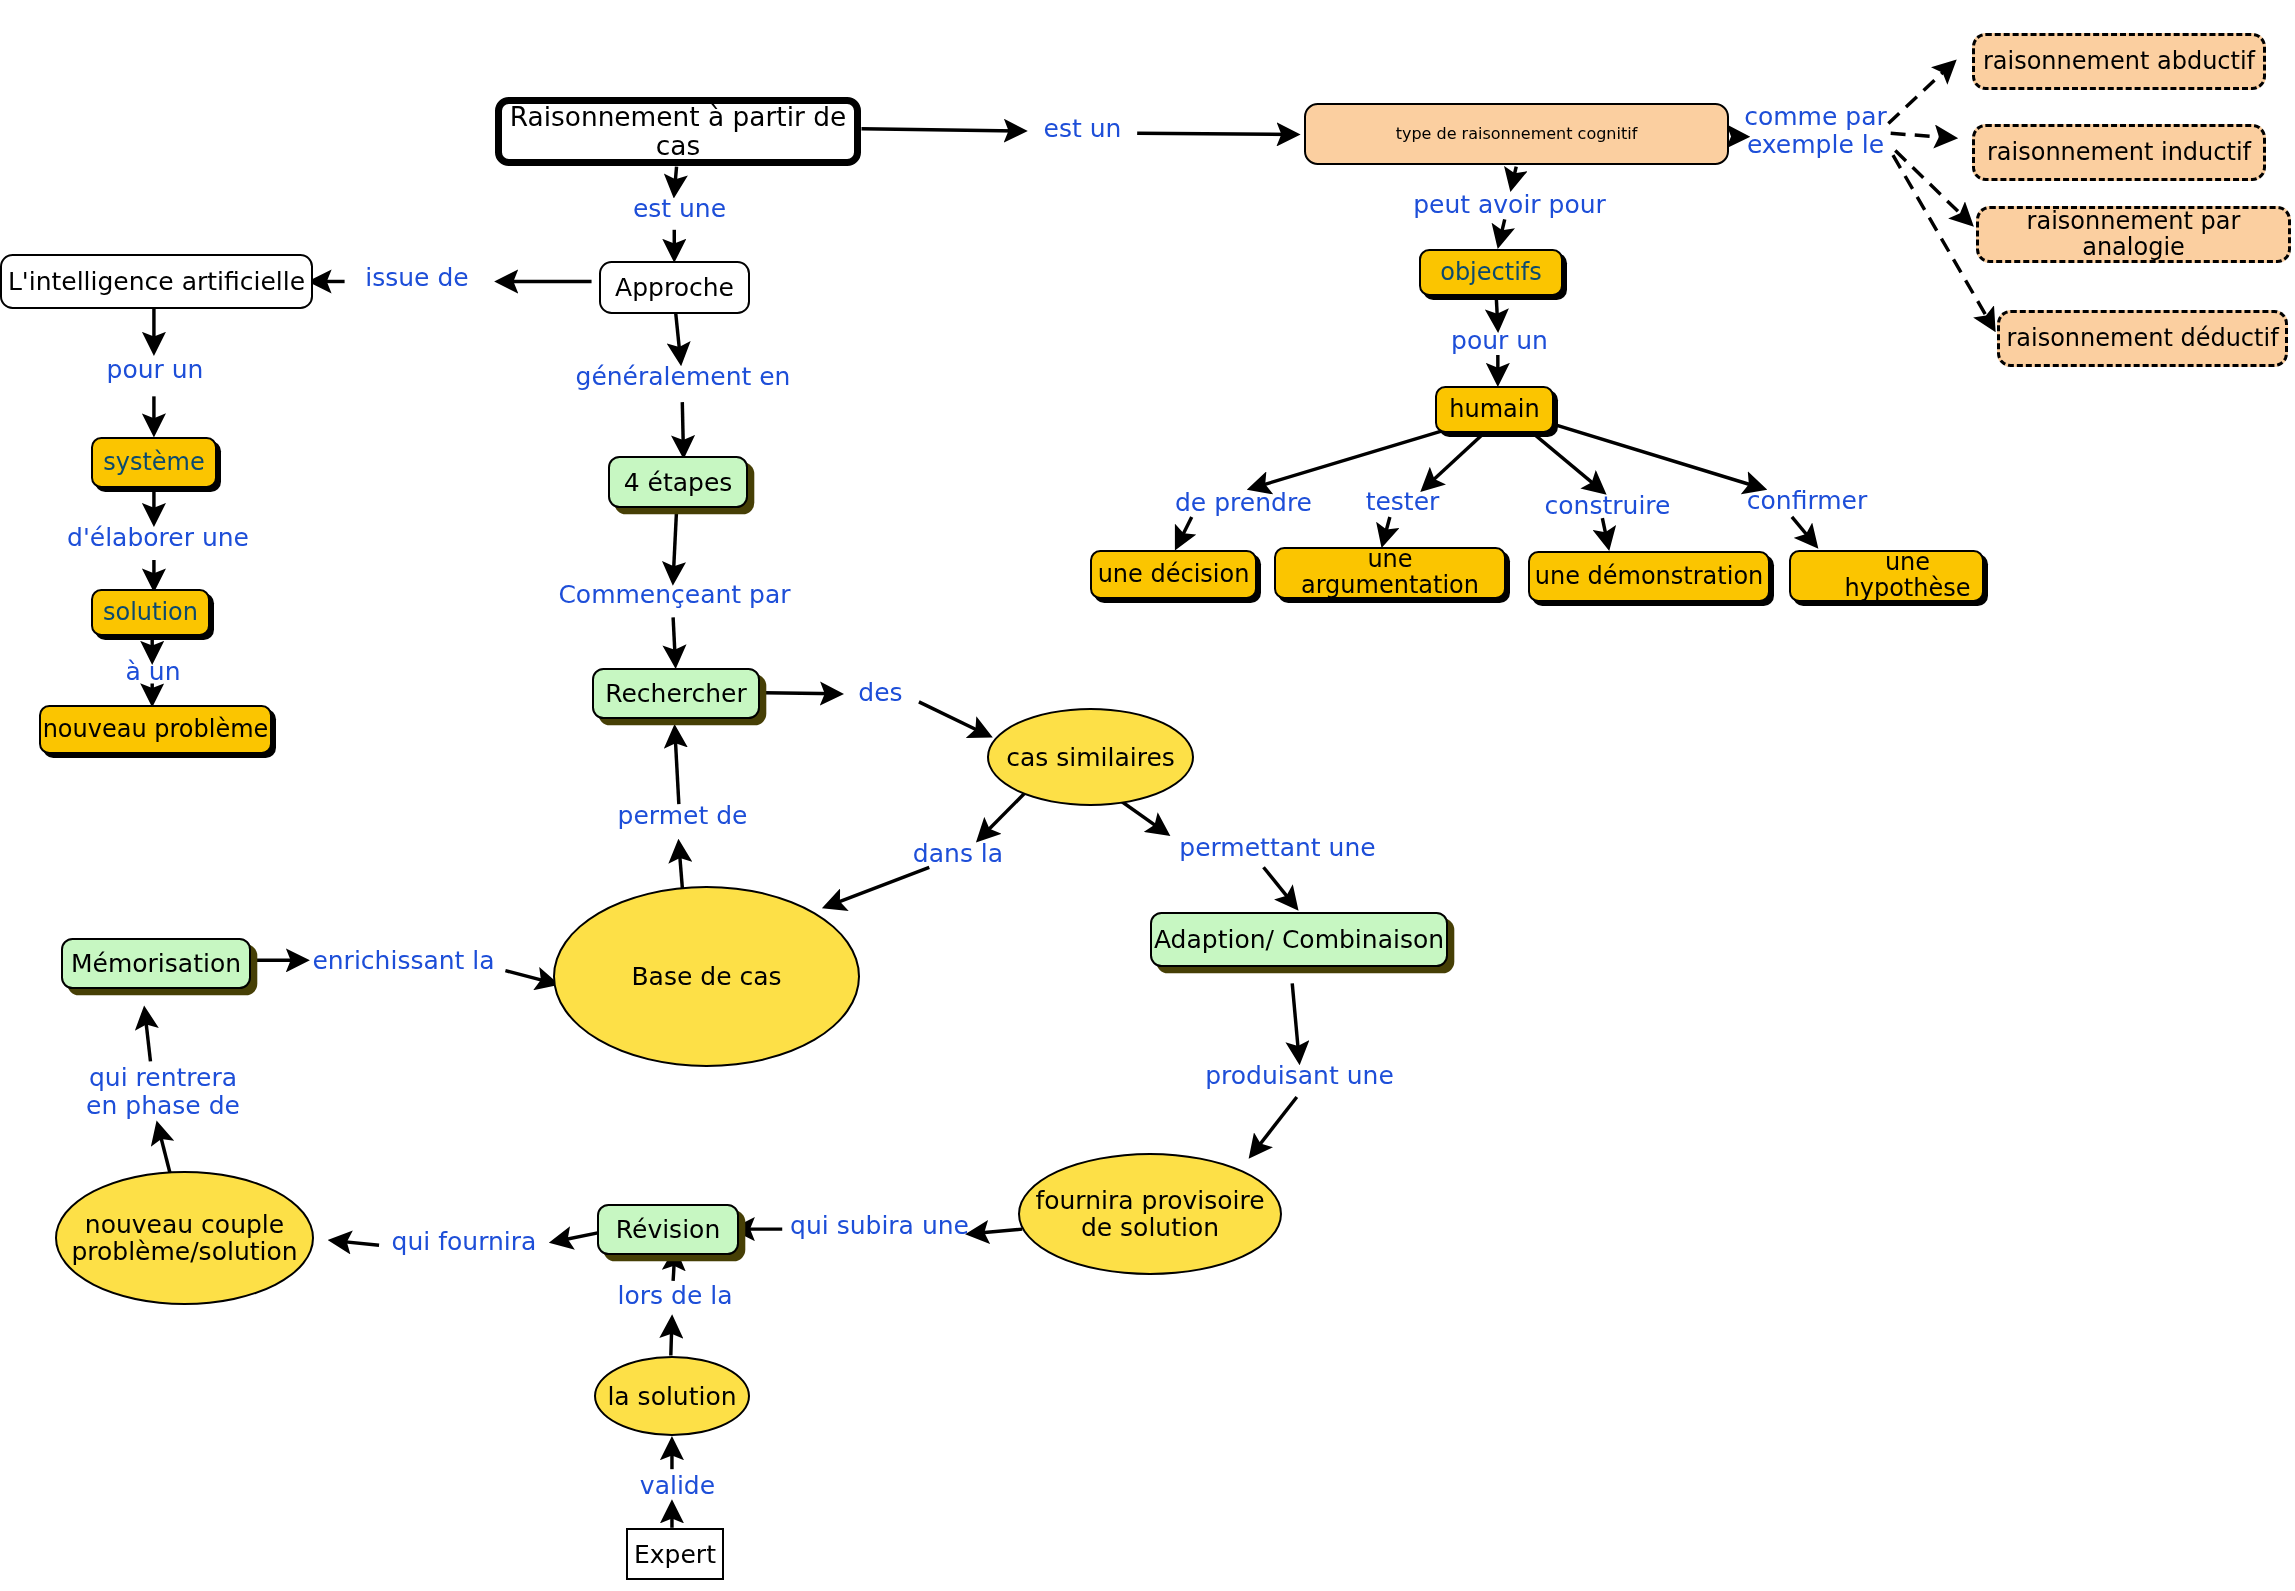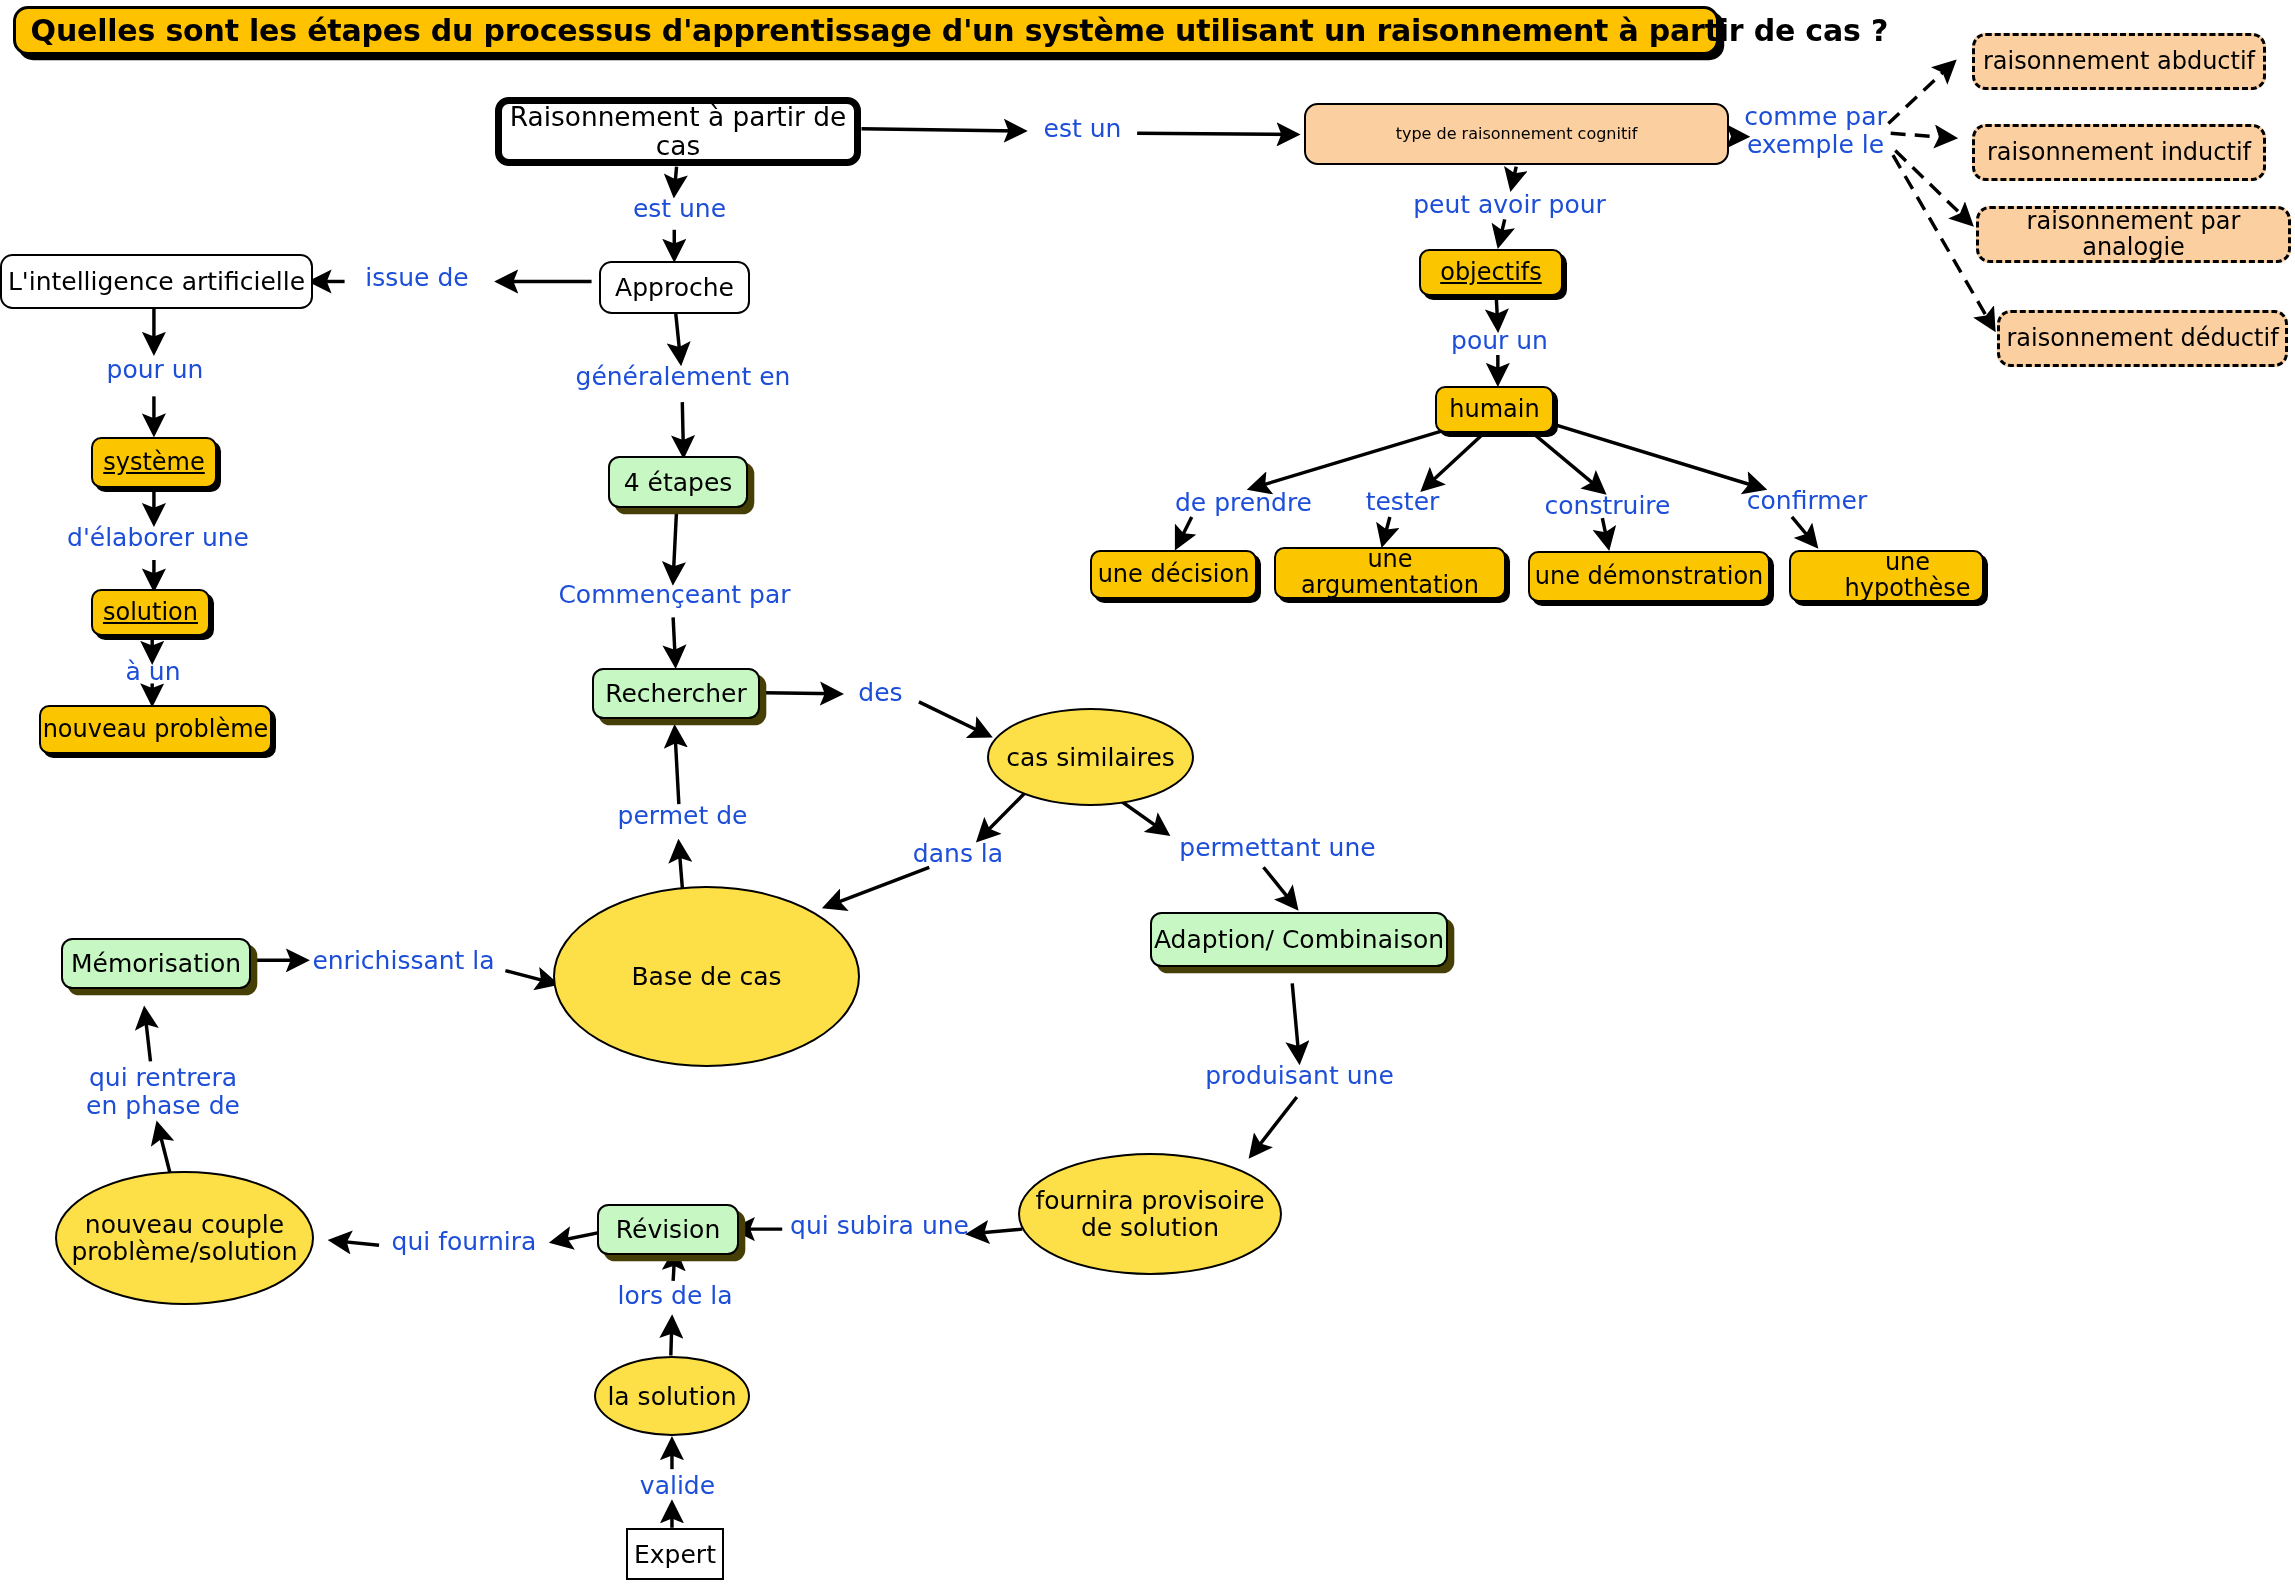--- a/index.html
+++ b/index.html
@@ -28,21 +28,21 @@
   .white-box span{font-size:25px;}
 
   
   .rect-box{background:#ffffff;border:2.9px solid #000;border-radius:0;}
   .rect-box span{font-size:25px;}
 
   
   .yellow-box{background:#FBC500;border:2.9px solid #000;border-radius:10.3px;
         box-shadow:4px 4px 0 #000;}
   .yellow-box span{font-size:24px;}
-  .yellow-box.green-text span{color:#000000;text-decoration:underline;}
+  .yellow-box.green-text span{color:#0c4a6e;}
 
   
   .orange-box{background:#FBCFA0;border:3.4px dashed #000;border-radius:13.8px;}
   .orange-box span{font-size:24px;}
   
   .orange-solid{background:#FBCFA0;border:2.9px solid #000;border-radius:13.8px;}
   .orange-solid span{font-size:16px;}
 
   
   .green-box{background:#C7F7C2;border:2.9px solid #000;border-radius:11.5px;
@@ -170,23 +170,20 @@
 
     <g stroke="#000" fill="none" stroke-width="6" stroke-dasharray="26 16" marker-end="url(#ah)">
       <path d="M2930,236 L3038,238"></path>
       <path d="M3288,215 L3400,110"></path>
       <path d="M3292,232 L3400,240"></path>
       <path d="M3300,262 L3430,388"></path>
       <path d="M3296,270 L3470,570"></path>
     </g>
   </svg>
 
-  <div class="title-bar" style="left:12.6px;top:5.7px;width:1706px;height:49px;">
-    <span>Quelles sont les étapes du processus d'apprentissage d'un système utilisant un raisonnement à partir de cas ?</span>
-  </div>
 
   <div class="node root-box" style="left:495px;top:97px;width:366px;height:69px;">
     <span>Raisonnement à partir de cas</span>
   </div>
 
   <div class="node orange-solid" style="left:1304px;top:103px;width:425px;height:62px;">
     <span>type de raisonnement cognitif</span>
   </div>
 
   <div class="node orange-box" style="left:1972px;top:33px;width:294px;height:57px;">

